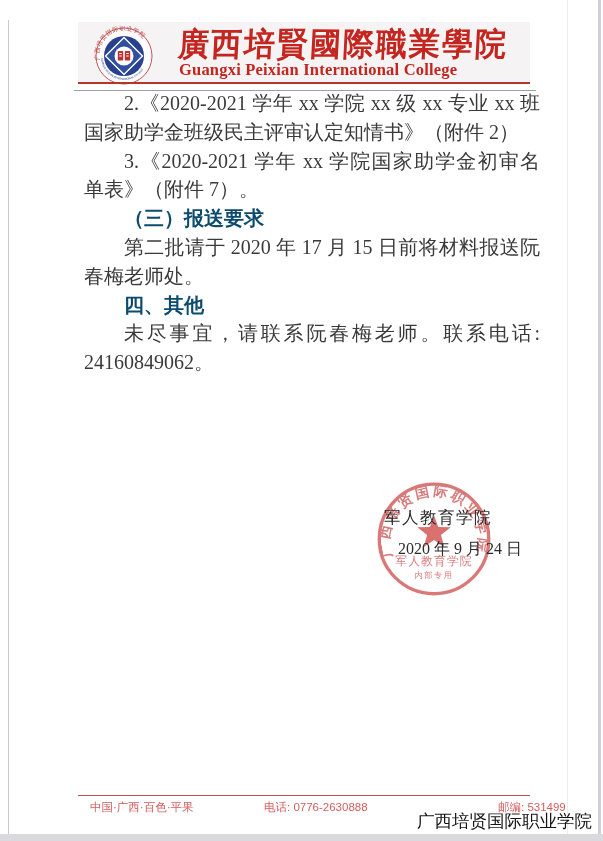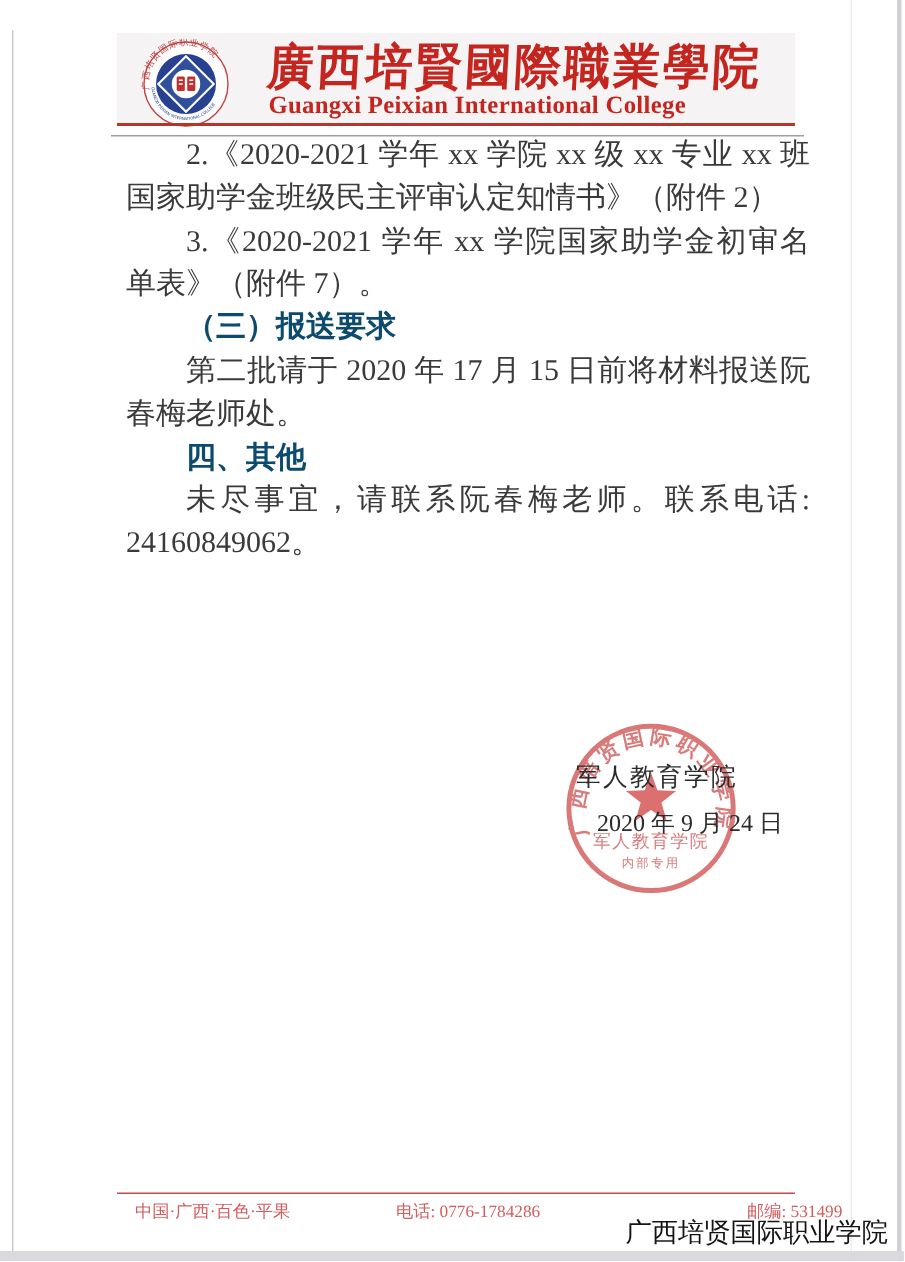--- a/index.html
+++ b/index.html
@@ -30,21 +30,21 @@
 
   
   .stamp{position:absolute;left:368px;top:478px;width:130px;height:124px;opacity:0.82;}
   .sig-org{position:absolute;left:384px;top:507px;font-size:16.5px;color:#2b2b2b;
            letter-spacing:1.5px;white-space:nowrap;}
   .sig-date{position:absolute;left:398px;top:539px;font-size:16px;color:#2b2b2b;white-space:nowrap;}
 
   
   .footer-rule{position:absolute;left:78px;top:795px;width:452px;height:1px;background:#c84b4b;}
   .footer-text{position:absolute;top:800px;font-size:11.5px;color:#d45c5c;white-space:nowrap;
-               font-family:Liberation Serif, serif;}
+               font-family:Liberation Sans, sans-serif;}
   .footer-address{left:90px;}
   .footer-phone{left:264px;}
   .footer-postcode{left:450px;padding-left:48px;}
   .watermark{position:absolute;right:11px;top:809px;font-size:17.5px;color:#141414;white-space:nowrap;
              font-family:"DejaVu Sans","Liberation Sans",sans-serif;}
 </style>
 </head>
 <body>
 
 <div class="screen">
@@ -106,17 +106,17 @@
     <polygon fill="#d25151" points="61,36 65.1,47.3 77.2,47.7 67.7,55.2 71,66.8 61,60 51,66.8 54.3,55.2 44.8,47.7 56.9,47.3"></polygon>
     <text x="61" y="84" text-anchor="middle" font-size="11.5" fill="#cf5f5f" letter-spacing="1" font-family="Liberation Serif, serif">军人教育学院</text>
     <text x="61" y="97" text-anchor="middle" font-size="8" fill="#cf5f5f" letter-spacing="1.5" font-family="Liberation Serif, serif">内部专用</text>
   </svg>
 
   <div class="sig-org">军人教育学院</div>
   <div class="sig-date">2020 年 9 月 24 日</div>
 
   <div class="footer-rule"></div>
   <div class="footer-text footer-address">中国·广西·百色·平果</div>
-  <div class="footer-text footer-phone">电话: 0776-1784286</div>
+  <div class="footer-text footer-phone">电话: 0776-2630888</div>
   <div class="footer-text footer-postcode">邮编: 531499</div>
   <div class="watermark">广西培贤国际职业学院</div>
 
 </div>
 
 </body></html>

